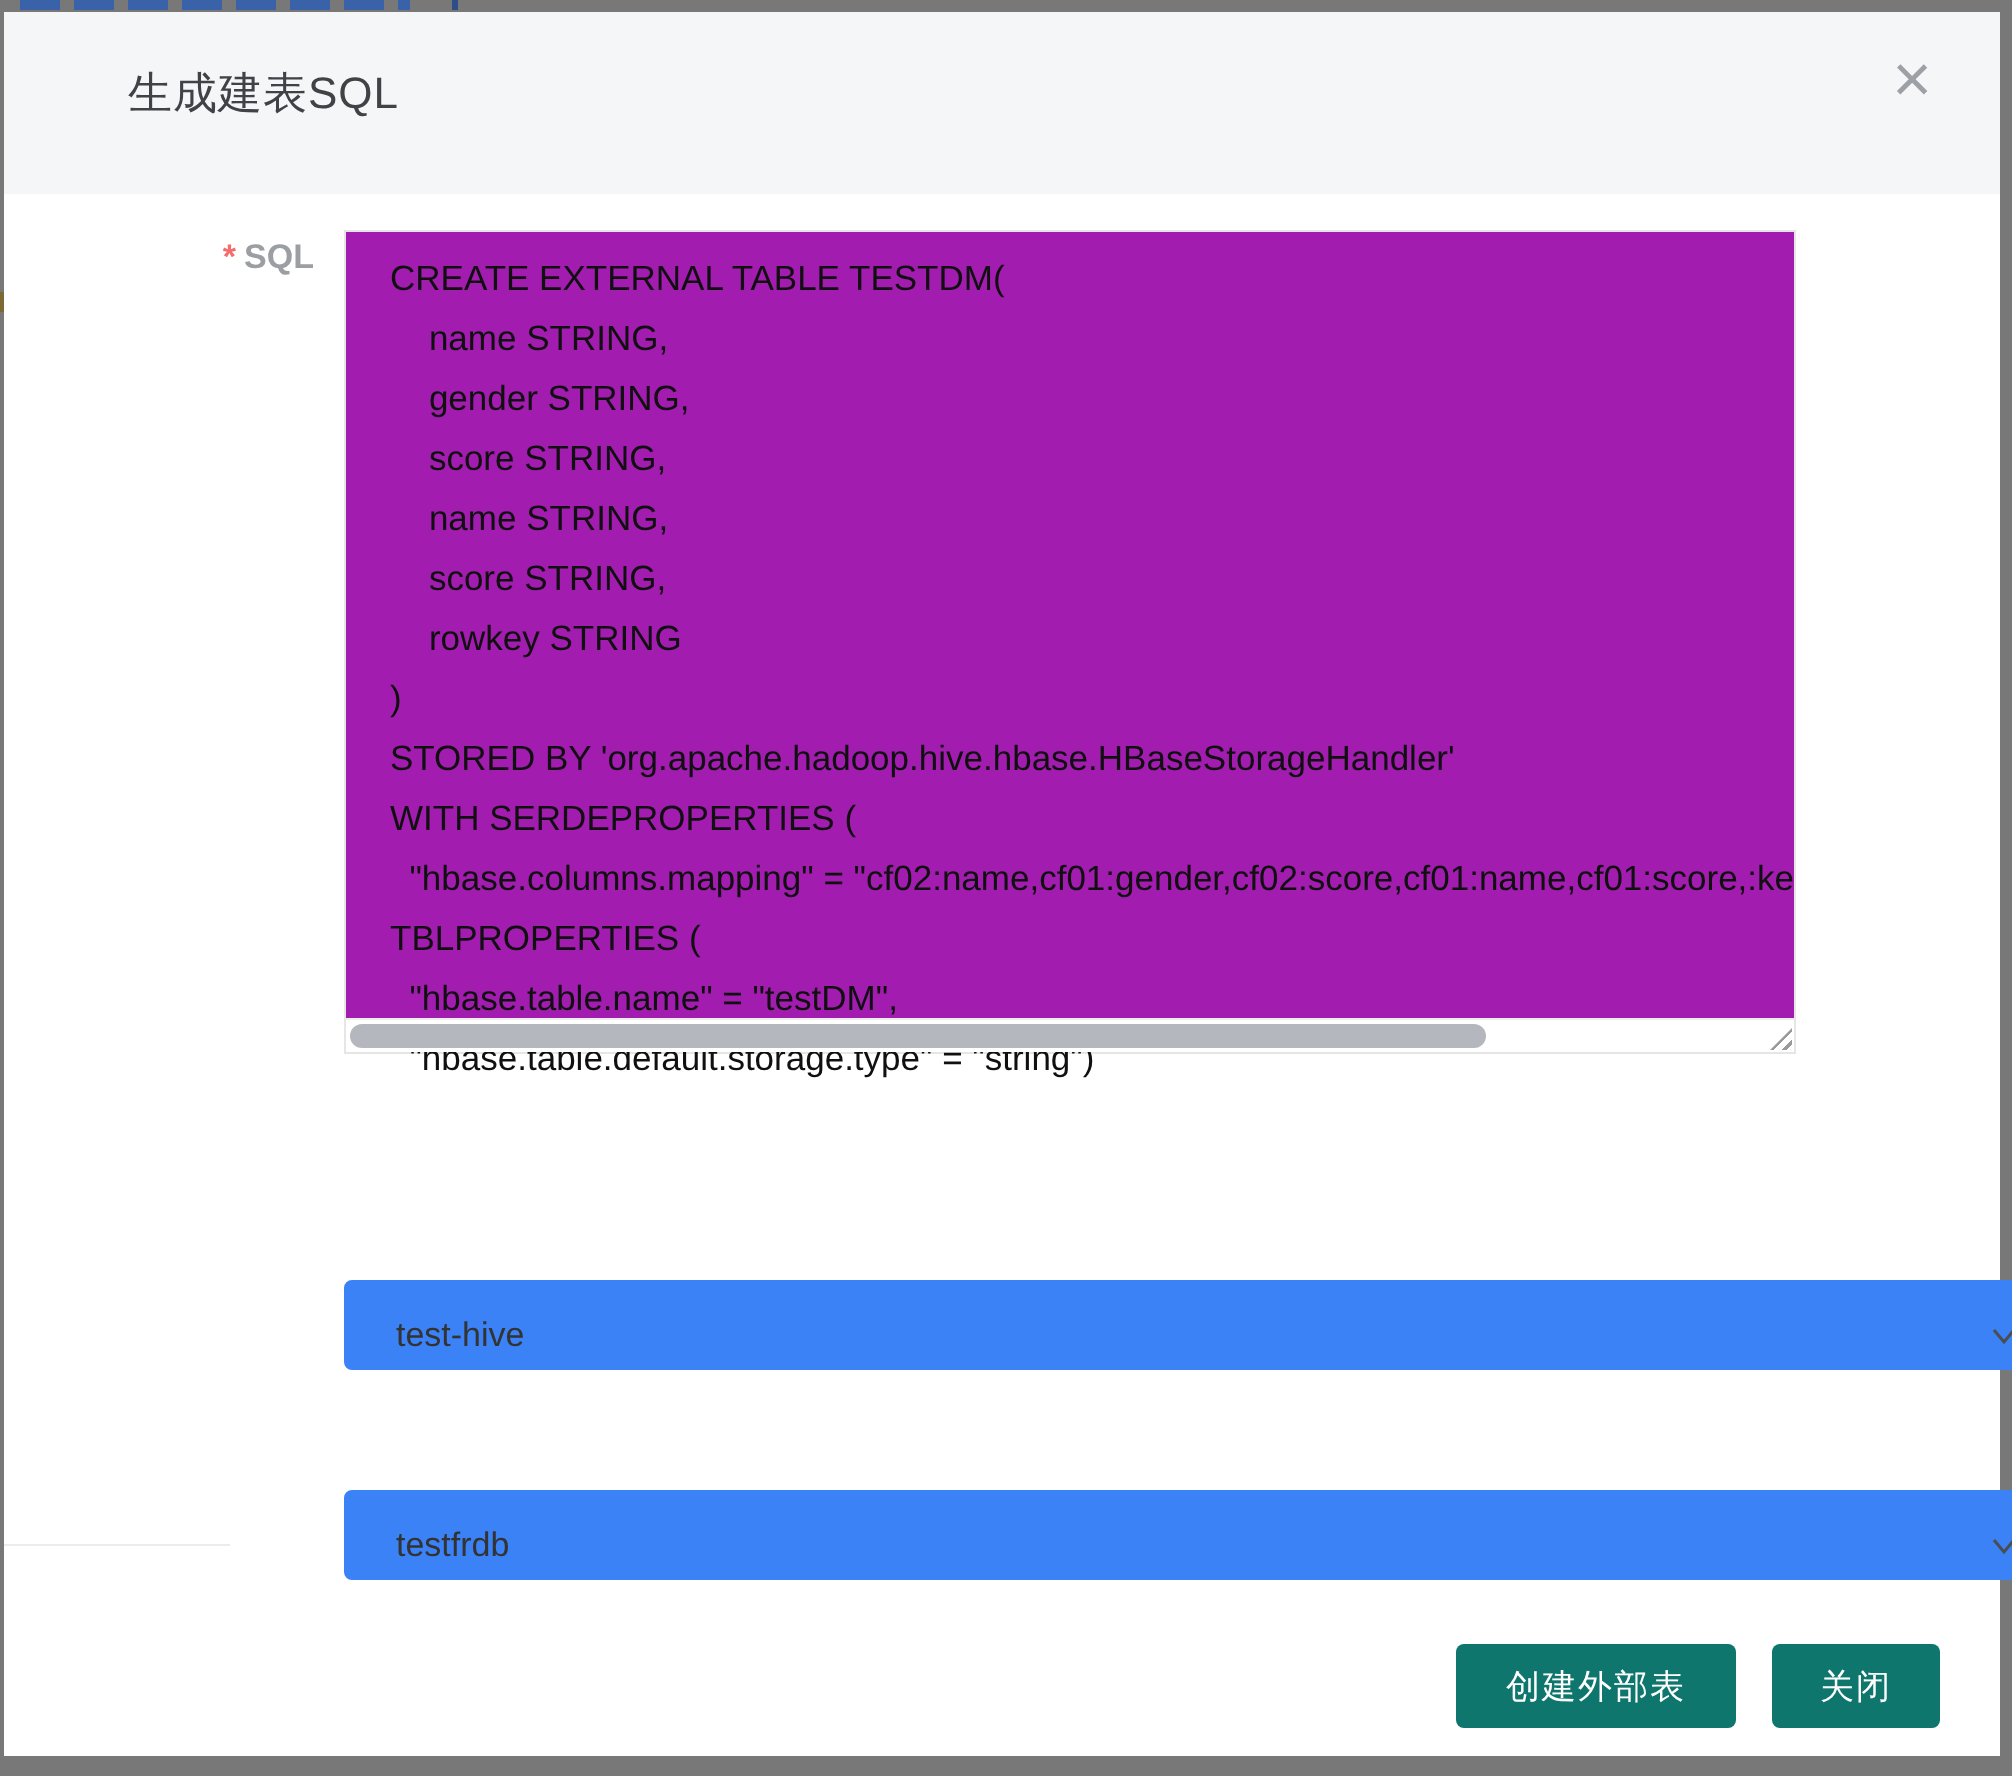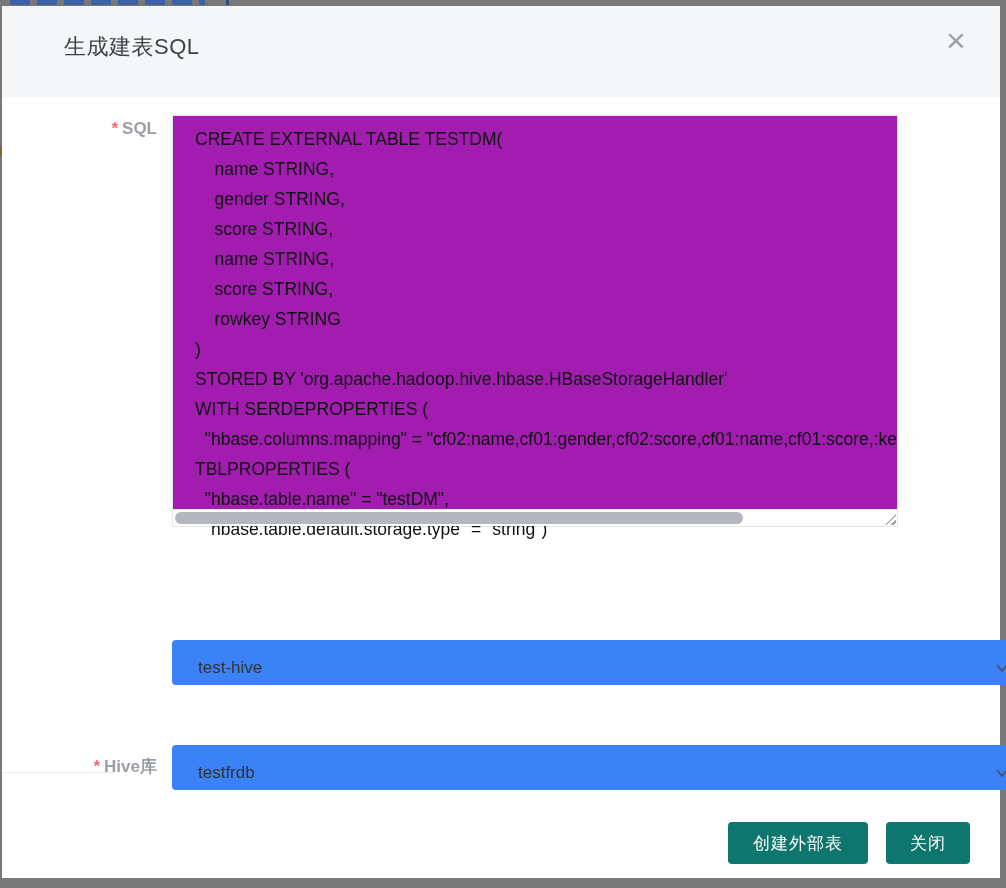--- a/index.html
+++ b/index.html
@@ -98,21 +98,20 @@
     <div class="select" style="top:634px;">
       <span class="select-value">test-hive</span>
       <svg class="select-arrow" viewBox="0 0 16 16">
         <polyline points="3,5 8,11 13,5" fill="none" stroke="#4a4d52" stroke-width="1.5"></polyline>
       </svg>
     </div>
 
     <div class="hline hline-left"></div>
     <div class="hline hline-right"></div>
 
-    <div class="form-label" style="top:742px;"><span class="req">*</span><span>Hive库</span></div>
 
     <div class="select" style="top:739px;">
       <span class="select-value">testfrdb</span>
       <svg class="select-arrow" viewBox="0 0 16 16">
         <polyline points="3,5 8,11 13,5" fill="none" stroke="#4a4d52" stroke-width="1.5"></polyline>
       </svg>
     </div>
 
     <button class="btn btn-create">创建外部表</button>
     <button class="btn btn-close">关闭</button>

